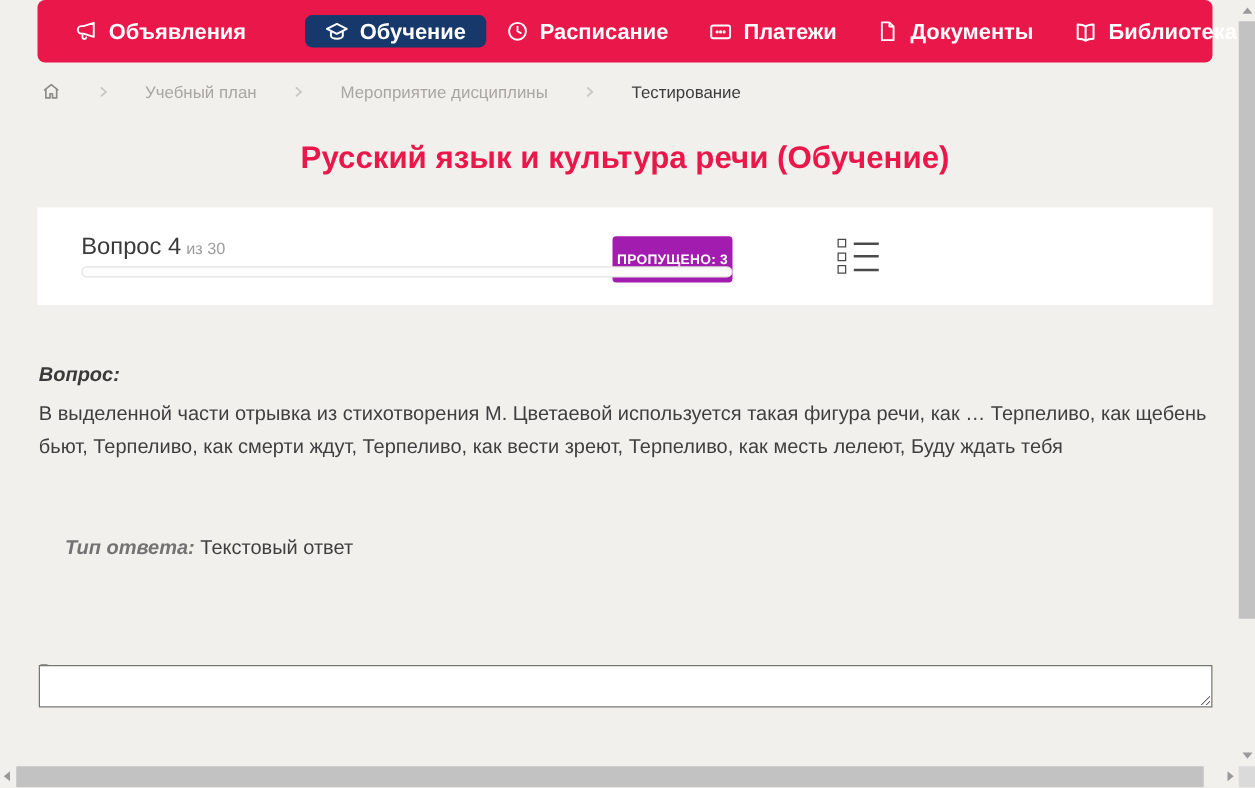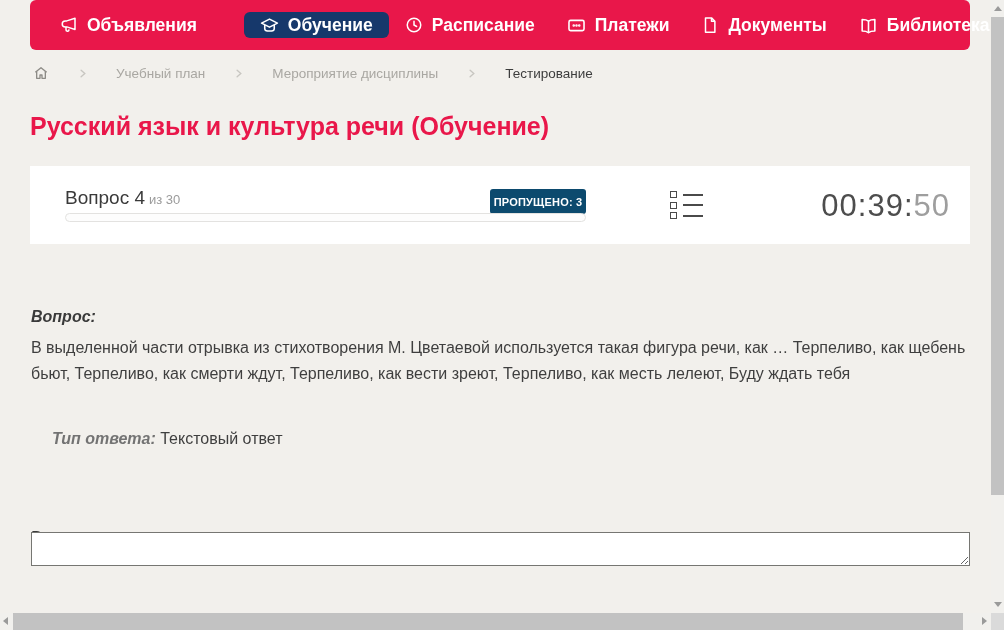--- a/index.html
+++ b/index.html
@@ -35,34 +35,34 @@
     font-size: 13.5px; color: #a9a7a2;
   }
   .crumb-sep { color: #c8c6c1; display: flex; align-items: center; }
   .crumb { color: #a9a7a2; cursor: pointer; }
   .crumb.current { color: #3d3d3d; cursor: default; }
   .home-ic { color: #8d8b86; display: flex; align-items: center; cursor: pointer; }
 
   
   .page-title {
     position: absolute; left: 30px; top: 112px; width: 940px;
-    text-align: left; color: #e9174a; font-size: 25px; font-weight: bold;
+    text-align: center; color: #e9174a; font-size: 25px; font-weight: bold;
   }
 
   
   .panel {
     position: absolute; left: 30px; top: 166px; width: 940px; height: 78px;
     background: #ffffff;
     padding-left: 24px;
   }
   .q-label { position: absolute; left: 35px; top: 21px; font-size: 19px; color: #3a3a3a; }
   .q-total { font-size: 13px; color: #9b9b9b; margin-left: 4px; }
   .skip-badge {
-    position: absolute; left: 460px; top: 23px; width: 96px; height: 25px;
-    background: #0c4a6e; color: #ffffff; border-radius: 3px;
+    position: absolute; left: 460px; top: 23px; width: 96px; height: 37px;
+    background: #a21caf; color: #ffffff; border-radius: 3px;
     font-size: 11px; font-weight: bold; letter-spacing: .2px;
     display: flex; align-items: center; justify-content: center;
   }
   .progress-track {
     position: absolute; left: 35px; top: 47px; width: 521px; height: 9px;
     background: #fdfdfd; border: 1px solid #e3e2e0; border-radius: 5px; overflow: hidden;
   }
   .progress-fill { height: 100%; background: #d9d9d9; width: 0; }
   .qlist-btn {
     position: absolute; left: 640px; top: 25px; width: 34px; height: 28px;
@@ -73,21 +73,21 @@
   .qlist-sq { width: 7px; height: 7px; border: 1.5px solid #4a4a4a; }
   .qlist-ln { width: 20px; height: 2px; background: #4a4a4a; }
   .timer {
     position: absolute; right: 20px; top: 22px;
     font-size: 31px; font-weight: 300; color: #4d4d4d; letter-spacing: 1px;
   }
   .timer .sec { color: #9e9e9e; }
 
   
   .q-section { position: absolute; left: 31px; top: 292px; width: 939px; }
-  .q-head { font-weight: bold; font-style: italic; font-size: 16px; color: #3a3a3a; margin-top: 16px; }
+  .q-head { font-weight: bold; font-style: italic; font-size: 16px; color: #3a3a3a; }
   .q-text { margin-top: 9px; font-size: 16px; line-height: 26px; color: #3f3f3f; }
   .a-type { position: absolute; left: 31px; top: 430px; font-size: 16px; }
   .a-type .lbl { font-weight: bold; font-style: italic; color: #737373; margin-left: 21px; }
   .a-type .val { color: #3f3f3f; }
   .input-label { position: absolute; left: 31px; top: 509px; font-size: 17px; font-weight: normal; color: #3a3a3a; margin-top: 19px; }
   .answer-input {
     position: absolute; left: 31px; top: 532px; width: 939px; height: 34px;
     border: 1px solid #767672; background: #ffffff; resize: vertical;
     font-family: "Liberation Sans", "DejaVu Sans", sans-serif; font-size: 15px; padding: 4px 8px;
     outline: none;
@@ -218,23 +218,20 @@
         </span>
       <span class="qlist-row">
           <span class="qlist-sq"></span>
           <span class="qlist-ln"></span>
         </span>
       <span class="qlist-row">
           <span class="qlist-sq"></span>
           <span class="qlist-ln"></span>
         </span>
     </div>
-    <div class="timer">
-      <span>00:39:</span><span class="sec">50</span>
-    </div>
   </div>
 
   <div class="q-section">
     <div class="q-head">Вопрос:</div>
     <div class="q-text">В выделенной части отрывка из стихотворения М. Цветаевой используется такая фигура речи, как … Терпеливо, как щебень бьют, Терпеливо, как смерти ждут, Терпеливо, как вести зреют, Терпеливо, как месть лелеют, Буду ждать тебя</div>
   </div>
 
   <div class="a-type">
     <span class="lbl">Тип ответа:</span>
     <span class="val">Текстовый ответ</span>

